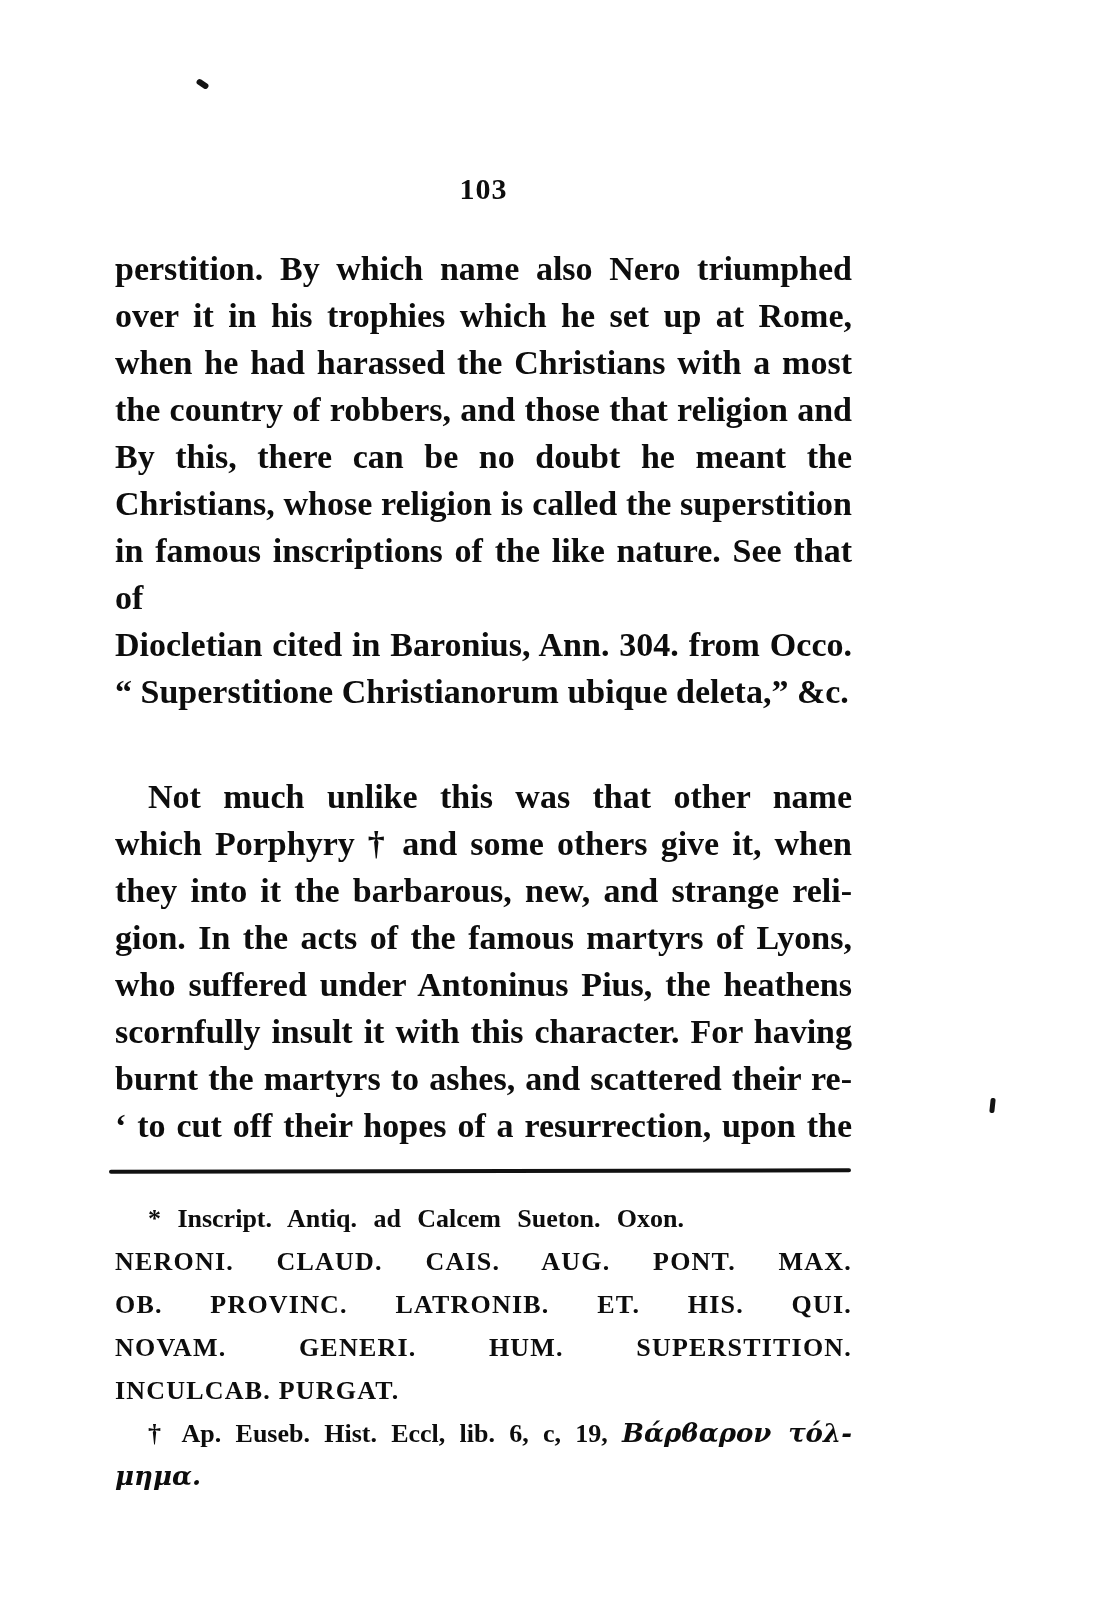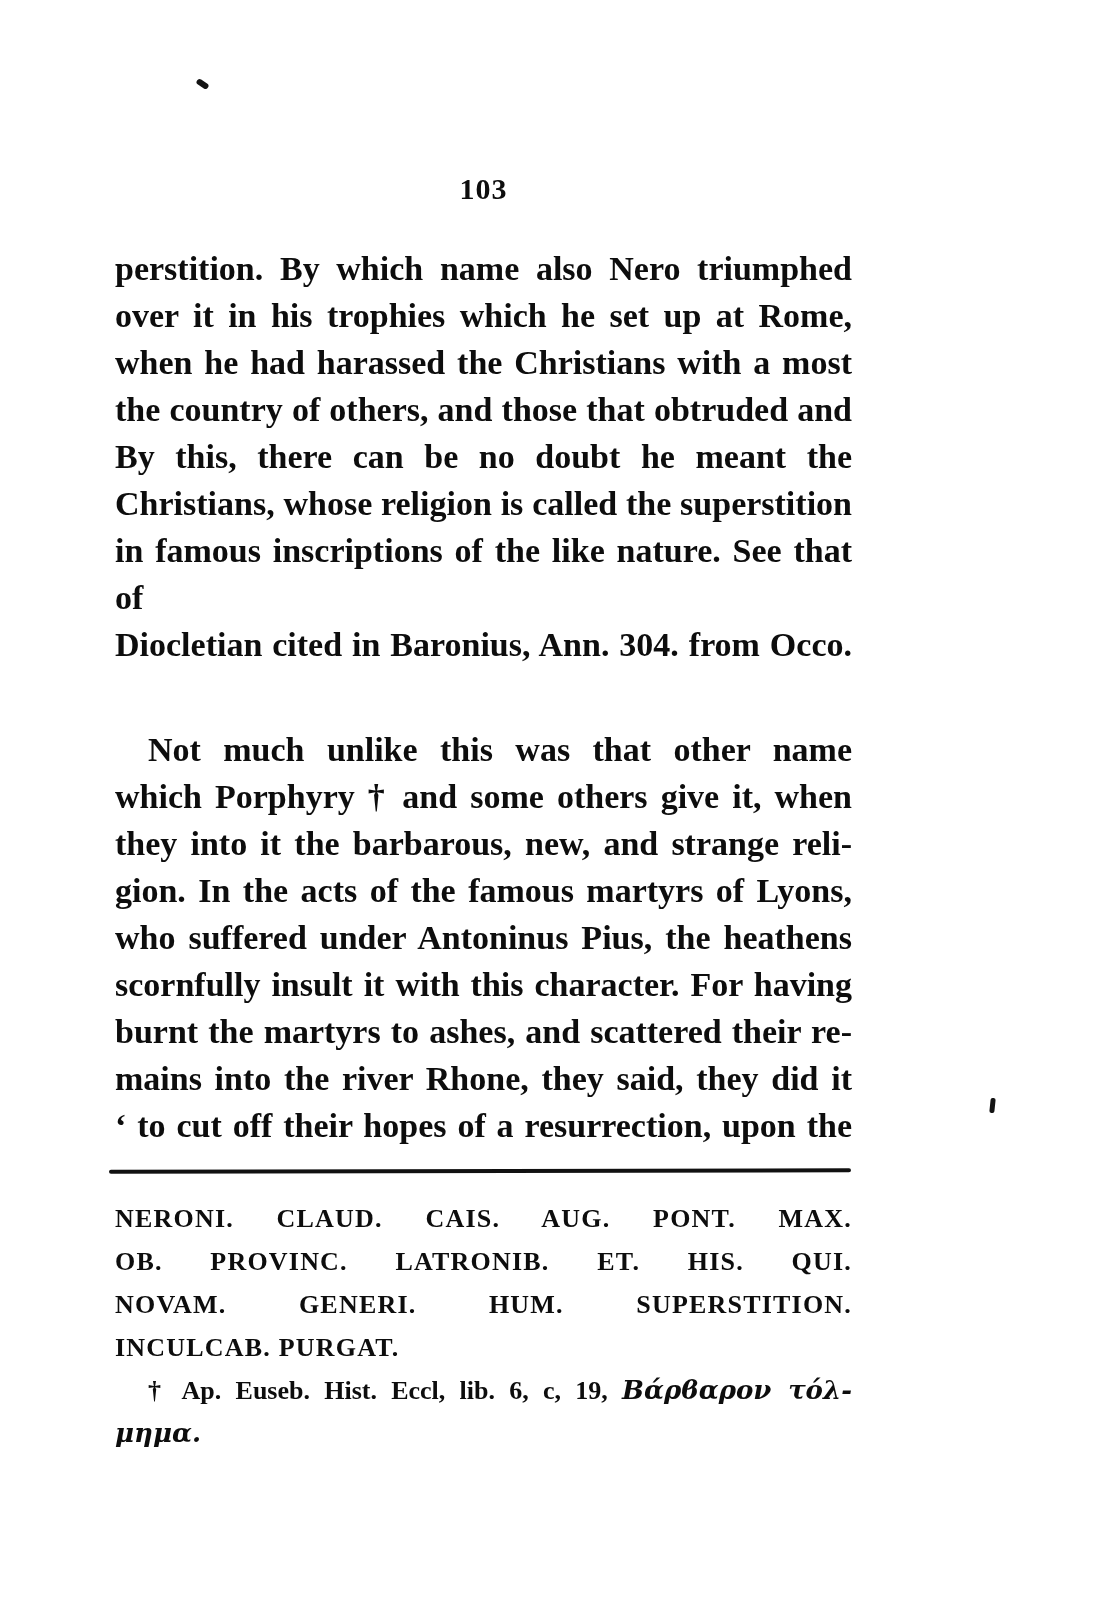--- a/index.html
+++ b/index.html
@@ -79,42 +79,43 @@
   <div class="speck speck-1"></div>
   <div class="speck speck-2"></div>
 
   <div class="content">
     <div class="page-number">103</div>
 
     <div class="para para-1">
         <div class="line justify"><span>perstition.  By which name also Nero triumphed</span></div>
         <div class="line justify"><span>over it in his trophies which he set up at Rome,</span></div>
         <div class="line justify"><span>when he had harassed the Christians with a most</span></div>
-        <div class="line justify"><span>the country of others, and those that obtruded and</span></div>
+        <div class="line justify"><span>the country of robbers, and those that religion and</span></div>
         <div class="line justify"><span>By this, there can be no doubt he meant the</span></div>
         <div class="line justify"><span>Christians, whose religion is called the superstition</span></div>
         <div class="line justify"><span>in famous inscriptions of the like nature.  See that of</span></div>
         <div class="line justify"><span>Diocletian cited in Baronius, Ann. 304. from Occo.</span></div>
+        <div class="line"><span>“ Superstitione Christianorum ubique deleta,” &amp;c.</span></div>
       </div>
 
     <div class="para para-2">
         <div class="line justify indent"><span>Not much unlike this was that other name</span></div>
         <div class="line justify"><span>which Porphyry † and some others give it, when</span></div>
         <div class="line justify"><span>they into it the barbarous, new, and strange reli-</span></div>
         <div class="line justify"><span>gion.  In the acts of the famous martyrs of Lyons,</span></div>
         <div class="line justify"><span>who suffered under Antoninus Pius, the heathens</span></div>
         <div class="line justify"><span>scornfully insult it with this character.  For having</span></div>
         <div class="line justify"><span>burnt the martyrs to ashes, and scattered their re-</span></div>
-        <div class="line justify"><span>mains into the river Rhone, they said, they did it</span></div>
         <div class="line justify"><span>‘ to cut off their hopes of a resurrection, upon the</span></div>
       </div>
 
     <div class="footnote-rule"></div>
 
     <div class="footnotes">
+        <div class="line indent spread"><span>* Inscript. Antiq. ad Calcem Sueton. Oxon.</span></div>
         <div class="line justify caps"><span>NERONI. CLAUD. CAIS. AUG. PONT. MAX.</span></div>
         <div class="line justify caps"><span>OB. PROVINC. LATRONIB. ET. HIS. QUI.</span></div>
         <div class="line justify caps"><span>NOVAM. GENERI. HUM. SUPERSTITION.</span></div>
         <div class="line caps"><span>INCULCAB. PURGAT.</span></div>
         <div class="line justify indent"><span>† Ap. Euseb. Hist. Eccl, lib. 6, c, 19,  </span><span class="greek">Βάρϐαρον τόλ-</span></div>
         <div class="line"><span class="greek">μημα.</span></div>
       </div>
   </div>
 </div>
 

